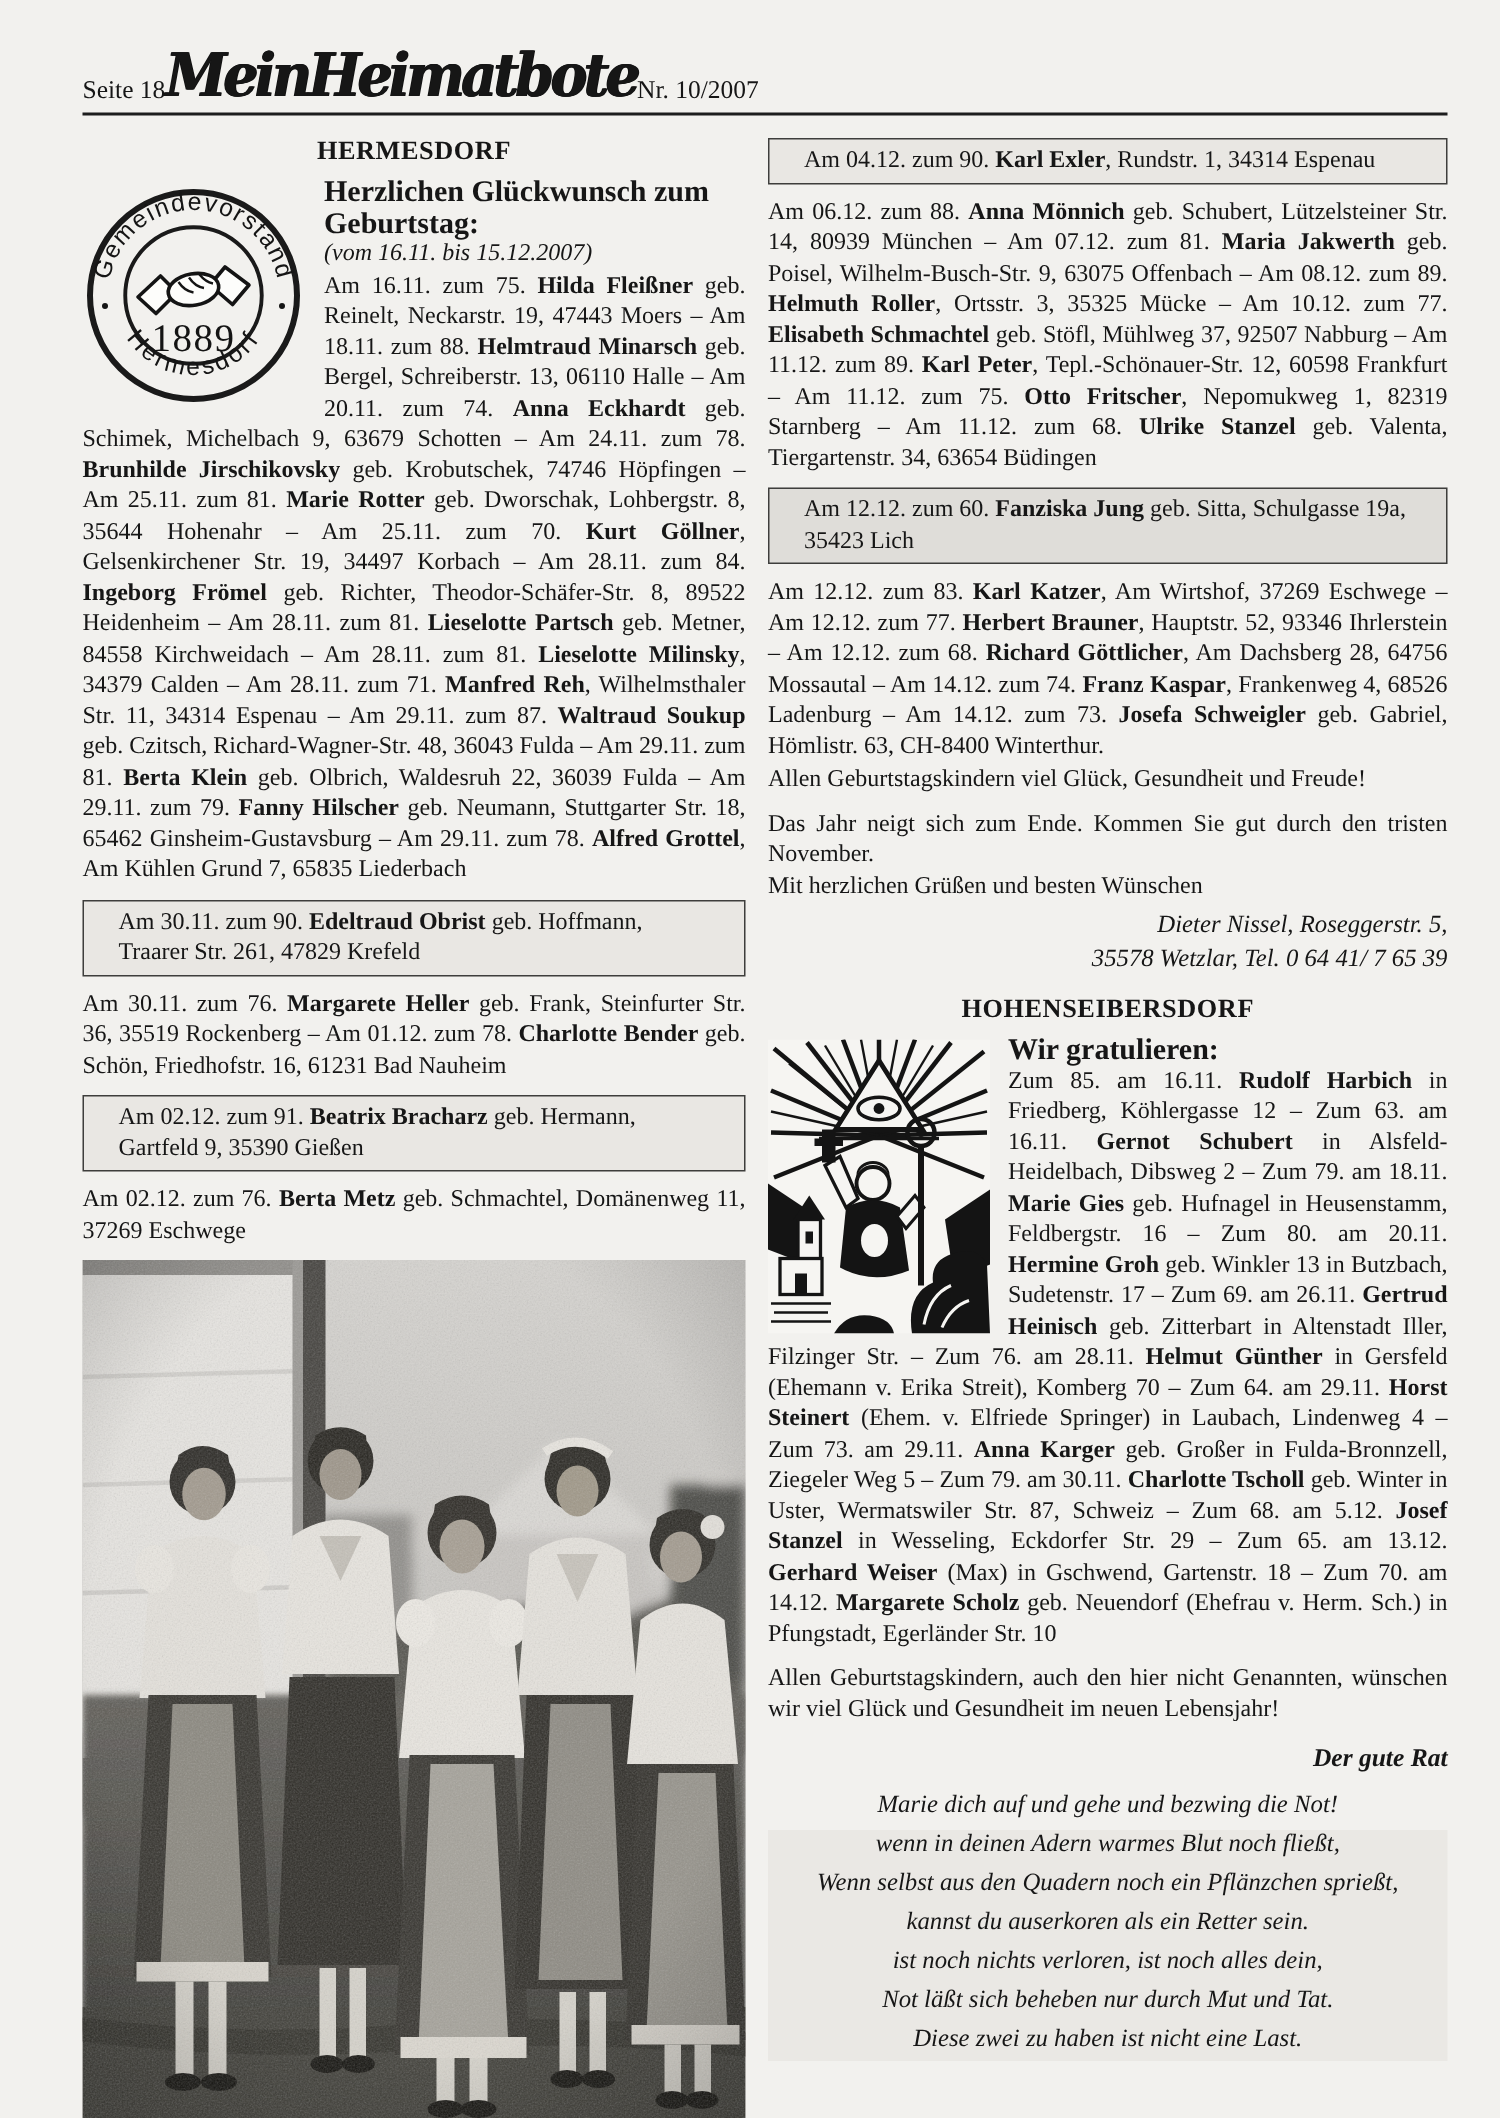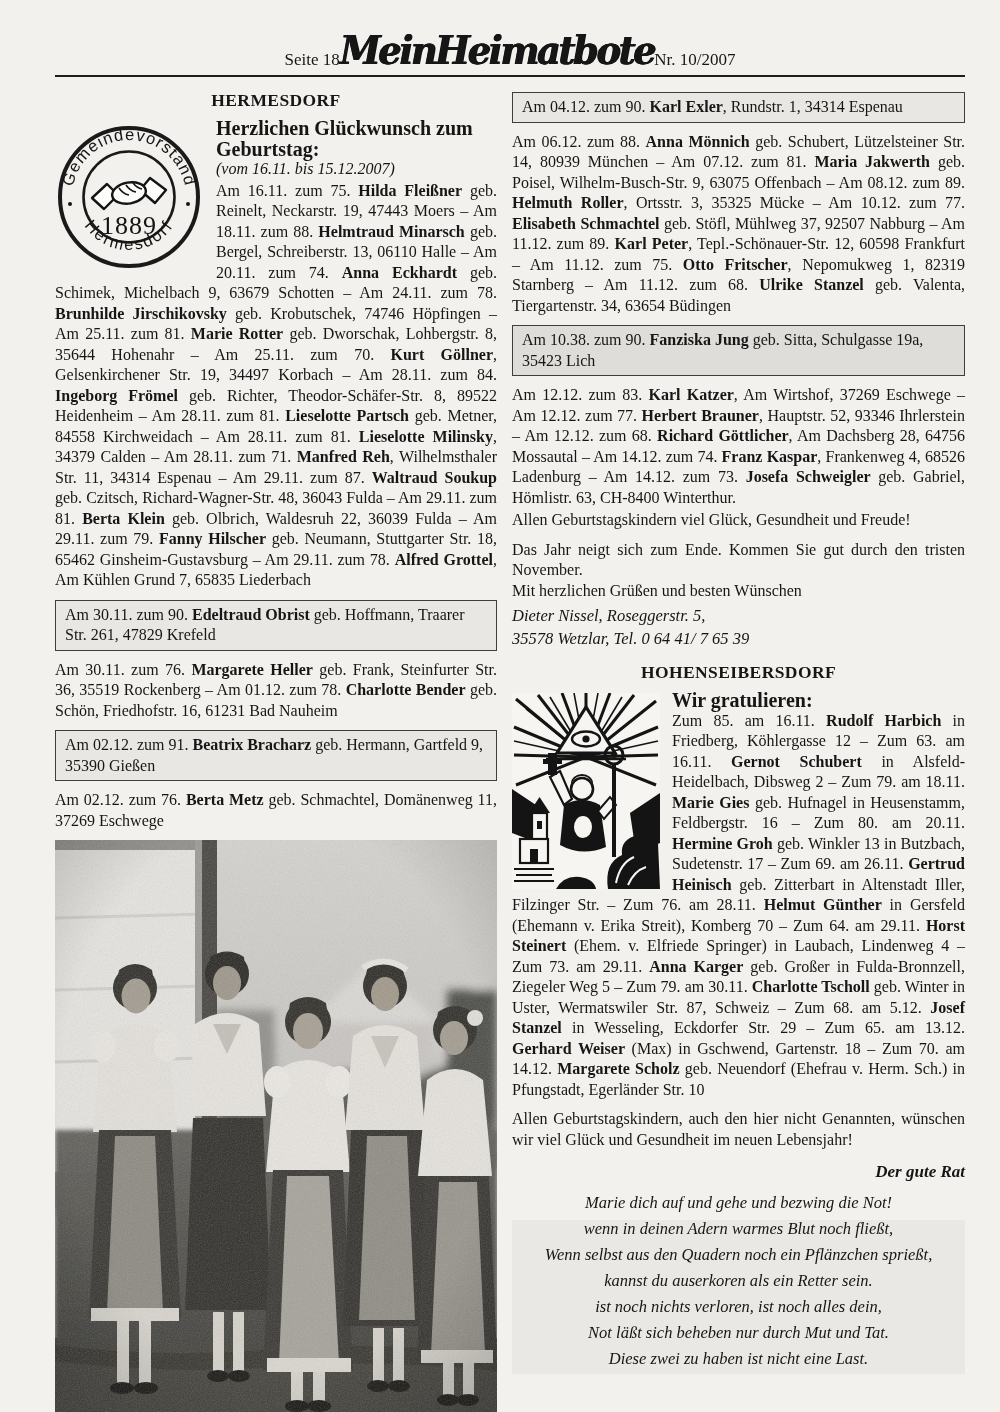--- a/index.html
+++ b/index.html
@@ -6,21 +6,21 @@
   html,body { margin:0; padding:0; }
   body {
     width:1000px; height:1412px; overflow:hidden;
     background:#f2f1ee;
     color:#161616;
     font-family:"Liberation Serif", serif;
   }
   .page { width:1000px; height:1412px; padding:26px 35px 0 55px; position:relative; }
 
   
-  .hdr { display:flex; align-items:flex-end; justify-content:center; height:46px; }
+  .hdr { display:flex; align-items:flex-end; justify-content:flex-start; height:46px; }
   .hdr .pageno, .hdr .issue { font-size:17px; padding-bottom:2px; }
   .hdr .issue { text-align:right; }
   .masthead {
     font-family:"DejaVu Serif", serif;
     font-weight:bold; font-style:italic;
     font-size:37px; letter-spacing:-2.5px;
     transform:scaleY(1.08);
     text-shadow:0.6px 0 0 #111, -0.4px 0 0 #111;
     white-space:nowrap;
   }
@@ -33,33 +33,33 @@
 
   .sect-title { text-align:center; font-weight:bold; font-size:17.5px; letter-spacing:0.4px; margin:0 0 7px 0; }
 
   p.just, .entry-box { font-size:16px; line-height:20.5px; text-align:justify; margin:0 0 9px 0; }
   .greet-bold { font-weight:bold; font-size:20px; line-height:20.5px; margin:0; }
   .greet-range { font-size:16px; line-height:20.5px; margin:0 0 1px 0;font-style:italic; }
 
   .entry-box {
     border:1.5px solid #3e3e3c;
     background:#e9e7e3;
-    padding:4px 9px;
+    padding:4px 23px;
     text-align:left;
   }
   .entry-box.shaded { background:#dfddd9; }
 
   .seal-wrap { float:left; width:148px; height:150px; margin:4px 13px 4px 0; }
   .woodcut-wrap { float:left; width:148px; height:196px; margin:3px 12px 4px 0; }
 
   .photo-wrap { width:442px; height:572px; margin-top:5px; background:#cfcdc9; }
 
   .wishes { font-size:16px; line-height:20.5px; margin:0 0 9px 0; }
   .closing { font-size:16px; line-height:20.5px; margin:0; text-align:justify; }
-  .sig-right { font-style:italic; font-size:16.5px; line-height:22.5px; margin:4px 0 12px 0; }
+  .sig-right { text-align:right; font-style:italic; font-size:16.5px; line-height:22.5px; margin:4px 0 12px 0; }
 
   .poem-wrap {
     margin-top:4px;
     background:linear-gradient(180deg, rgba(235,233,229,0) 0px, rgba(235,233,229,0) 58px, #eae8e4 58px);
     padding-bottom:2px;
   }
   .poem-title { text-align:right; font-weight:bold; font-style:italic; font-size:17px; margin:12px 0 8px 0; }
   .poem { text-align:center; font-style:italic; font-size:16.5px; }
   .poem div { line-height:26px; }
 
@@ -252,21 +252,21 @@
           <rect width="442" height="572" fill="url(#vigG)"></rect>
           <rect width="442" height="572" filter="url(#grainF)" opacity="0.28"></rect>
         </svg>
       </div>
 
     </div>
 
     <div class="col-r">
       <div class="entry-box" style="margin-top:2px;"><span>Am 04.12. zum 90. </span><b>Karl Exler</b><span>, Rundstr. 1, 34314 Espenau</span></div>
       <p class="just"><span>Am 06.12. zum 88. </span><b>Anna Mönnich</b><span> geb. Schubert, Lützelsteiner Str. 14, 80939 München – Am 07.12. zum 81. </span><b>Maria Jakwerth</b><span> geb. Poisel, Wilhelm-Busch-Str. 9, 63075 Offenbach – Am 08.12. zum 89. </span><b>Helmuth Roller</b><span>, Ortsstr. 3, 35325 Mücke – Am 10.12. zum 77. </span><b>Elisabeth Schmachtel</b><span> geb. Stöfl, Mühlweg 37, 92507 Nabburg – Am 11.12. zum 89. </span><b>Karl Peter</b><span>, Tepl.-Schönauer-Str. 12, 60598 Frankfurt – Am 11.12. zum 75. </span><b>Otto Fritscher</b><span>, Nepomukweg 1, 82319 Starnberg – Am 11.12. zum 68. </span><b>Ulrike Stanzel</b><span> geb. Valenta, Tiergartenstr. 34, 63654 Büdingen</span></p>
-      <div class="entry-box shaded"><span>Am 10.38. zum 90. </span><b>Fanziska Jung</b><span> geb. Sitta, Schulgasse 19a, 35423 Lich</span></div>
+      <div class="entry-box shaded"><span>Am 12.12. zum 60. </span><b>Fanziska Jung</b><span> geb. Sitta, Schulgasse 19a, 35423 Lich</span></div>
       <p class="just" style="margin-bottom:2px;"><span>Am 12.12. zum 83. </span><b>Karl Katzer</b><span>, Am Wirtshof, 37269 Eschwege – Am 12.12. zum 77. </span><b>Herbert Brauner</b><span>, Hauptstr. 52, 93346 Ihrlerstein – Am 12.12. zum 68. </span><b>Richard Göttlicher</b><span>, Am Dachsberg 28, 64756 Mossautal – Am 14.12. zum 74. </span><b>Franz Kaspar</b><span>, Frankenweg 4, 68526 Ladenburg – Am 14.12. zum 73. </span><b>Josefa Schweigler</b><span> geb. Gabriel, Hömlistr. 63, CH-8400 Winterthur.</span></p>
       <p class="wishes">Allen Geburtstagskindern viel Glück, Gesundheit und Freude!</p>
       <p class="closing">Das Jahr neigt sich zum Ende. Kommen Sie gut durch den tristen November.</p>
       <p class="closing">Mit herzlichen Grüßen und besten Wünschen</p>
       <div class="sig-right">
           <div>Dieter Nissel, Roseggerstr. 5,</div>
           <div>35578 Wetzlar, Tel. 0 64 41/ 7 65 39</div>
         </div>
 
       <div class="sect-title">HOHENSEIBERSDORF</div>

